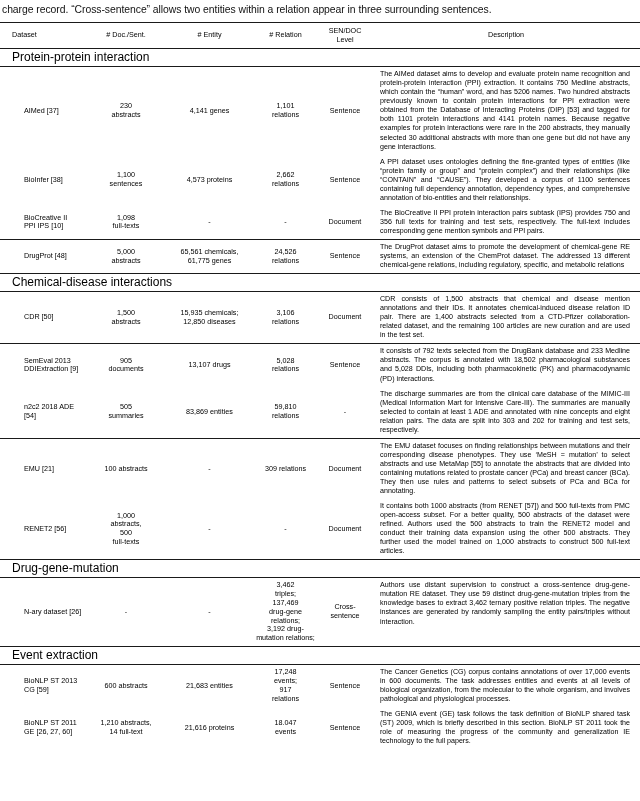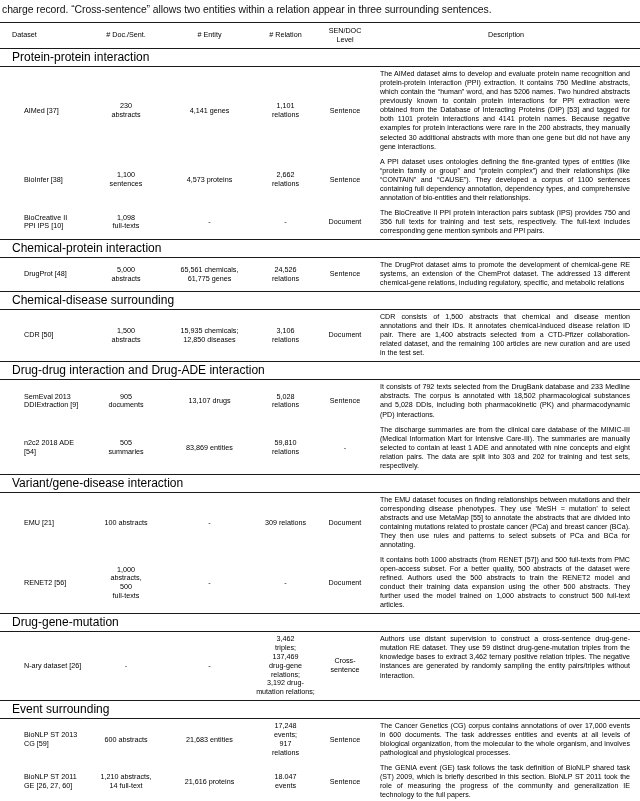--- a/index.html
+++ b/index.html
@@ -144,72 +144,63 @@
         <tr class="datarow">
           <td class="name">BioCreative II<br>PPI IPS [10]</td>
           <td>1,098<br>full-texts</td>
           <td>-</td>
           <td>-</td>
           <td>Document</td>
           <td class="desc">
             <p>The BioCreative II PPI protein interaction pairs subtask (IPS) provides 750 and 356 full texts for training and test sets, respectively. The full-text includes corresponding gene mention symbols and PPI pairs.</p>
           </td>
         </tr>
-        <tr class="grouprow rule-mid">
-          <td colspan="6">Chemical-protein interaction</td>
-        </tr>
         <tr class="datarow rule-mid">
           <td class="name">DrugProt [48]</td>
           <td>5,000<br>abstracts</td>
           <td>65,561 chemicals,<br>61,775 genes</td>
           <td>24,526<br>relations</td>
           <td>Sentence</td>
           <td class="desc">
             <p>The DrugProt dataset aims to promote the development of chemical-gene RE systems, an extension of the ChemProt dataset. The addressed 13 different chemical-gene relations, including regulatory, specific, and metabolic relations</p>
           </td>
         </tr>
         <tr class="grouprow rule-mid">
-          <td colspan="6">Chemical-disease surrounding</td>
+          <td colspan="6">Chemical-disease interactions</td>
         </tr>
         <tr class="datarow rule-mid">
           <td class="name">CDR [50]</td>
           <td>1,500<br>abstracts</td>
           <td>15,935 chemicals;<br>12,850 diseases</td>
           <td>3,106<br>relations</td>
           <td>Document</td>
           <td class="desc">
             <p>CDR consists of 1,500 abstracts that chemical and disease mention annotations and their IDs. It annotates chemical-induced disease relation ID pair. There are 1,400 abstracts selected from a CTD-Pfizer collaboration-related dataset, and the remaining 100 articles are new curation and are used in the test set.</p>
           </td>
         </tr>
-        <tr class="grouprow rule-mid">
-          <td colspan="6">Drug-drug interaction and Drug-ADE interaction</td>
-        </tr>
         <tr class="datarow rule-mid">
           <td class="name">SemEval 2013<br>DDIExtraction [9]</td>
           <td>905<br>documents</td>
           <td>13,107 drugs</td>
           <td>5,028<br>relations</td>
           <td>Sentence</td>
           <td class="desc">
             <p>It consists of 792 texts selected from the DrugBank database and 233 Medline abstracts. The corpus is annotated with 18,502 pharmacological substances and 5,028 DDIs, including both pharmacokinetic (PK) and pharmacodynamic (PD) interactions.</p>
           </td>
         </tr>
         <tr class="datarow">
           <td class="name">n2c2 2018 ADE<br>[54]</td>
           <td>505<br>summaries</td>
           <td>83,869 entities</td>
           <td>59,810<br>relations</td>
           <td>-</td>
           <td class="desc">
             <p>The discharge summaries are from the clinical care database of the MIMIC-III (Medical Information Mart for Intensive Care-III). The summaries are manually selected to contain at least 1 ADE and annotated with nine concepts and eight relation pairs. The data are split into 303 and 202 for training and test sets, respectively.</p>
           </td>
         </tr>
-        <tr class="grouprow rule-mid">
-          <td colspan="6">Variant/gene-disease interaction</td>
-        </tr>
         <tr class="datarow rule-mid">
           <td class="name">EMU [21]</td>
           <td>100 abstracts</td>
           <td>-</td>
           <td>309 relations</td>
           <td>Document</td>
           <td class="desc">
             <p>The EMU dataset focuses on finding relationships between mutations and their corresponding disease phenotypes. They use ‘MeSH = mutation’ to select abstracts and use MetaMap [55] to annotate the abstracts that are divided into containing mutations related to prostate cancer (PCa) and breast cancer (BCa). They then use rules and patterns to select subsets of PCa and BCa for annotating.</p>
           </td>
         </tr>
@@ -230,21 +221,21 @@
           <td class="name">N-ary dataset [26]</td>
           <td>-</td>
           <td>-</td>
           <td>3,462<br>triples;<br>137,469<br>drug-gene<br>relations;<br>3,192 drug-mutation relations;</td>
           <td>Cross-sentence</td>
           <td class="desc">
             <p>Authors use distant supervision to construct a cross-sentence drug-gene-mutation RE dataset. They use 59 distinct drug-gene-mutation triples from the knowledge bases to extract 3,462 ternary positive relation triples. The negative instances are generated by randomly sampling the entity pairs/triples without interaction.</p>
           </td>
         </tr>
         <tr class="grouprow rule-mid">
-          <td colspan="6">Event surrounding</td>
+          <td colspan="6">Event extraction</td>
         </tr>
         <tr class="datarow rule-mid">
           <td class="name">BioNLP ST 2013<br>CG [59]</td>
           <td>600 abstracts</td>
           <td>21,683 entities</td>
           <td>17,248<br>events;<br>917<br>relations</td>
           <td>Sentence</td>
           <td class="desc">
             <p>The Cancer Genetics (CG) corpus contains annotations of over 17,000 events in 600 documents. The task addresses entities and events at all levels of biological organization, from the molecular to the whole organism, and involves pathological and physiological processes.</p>
           </td>

